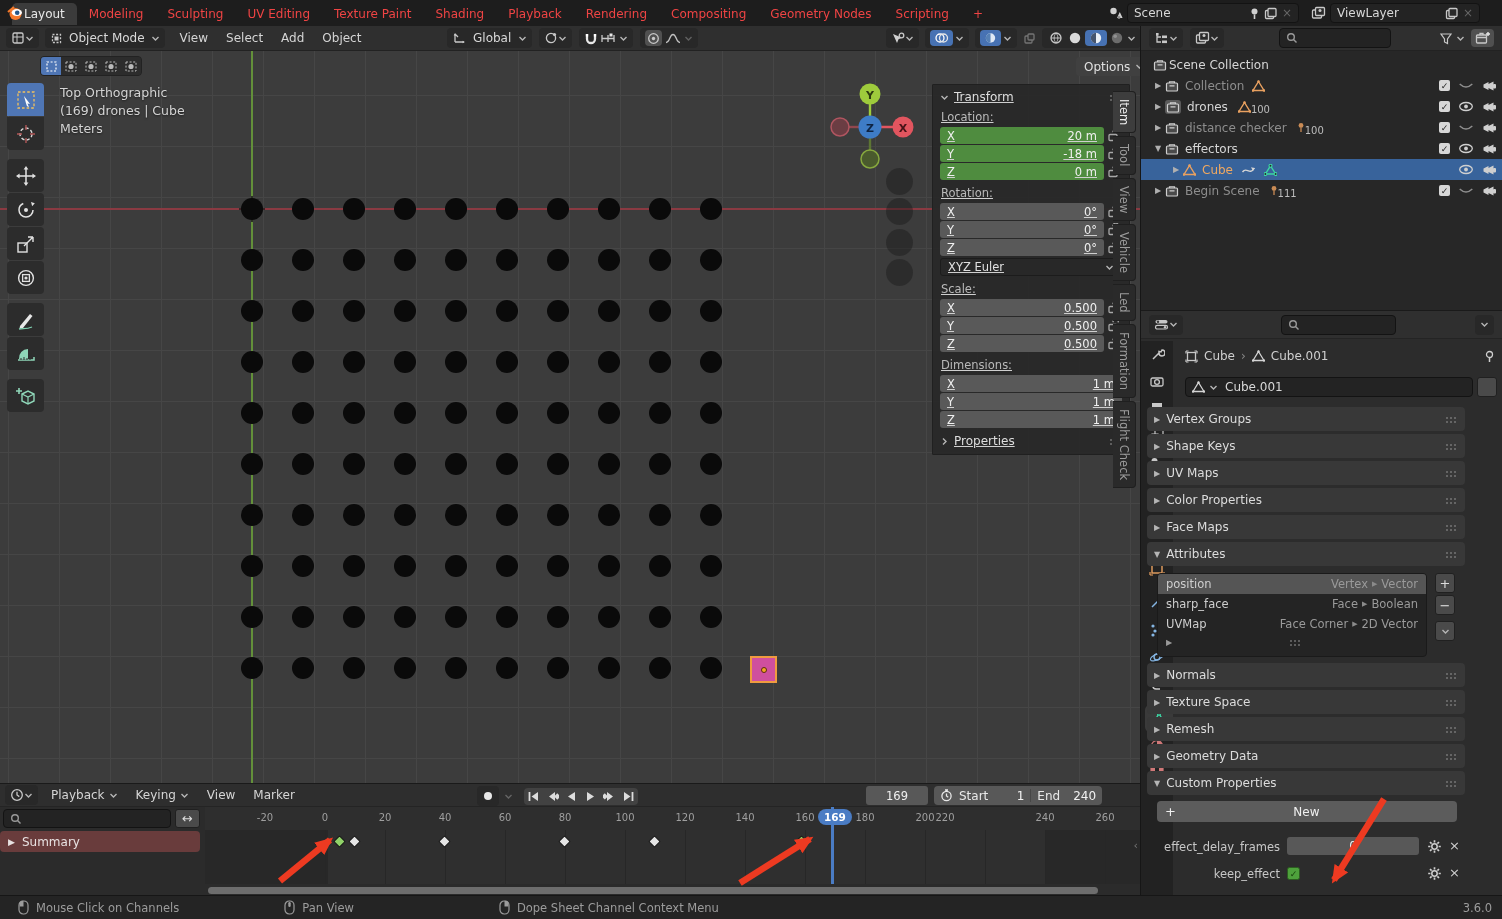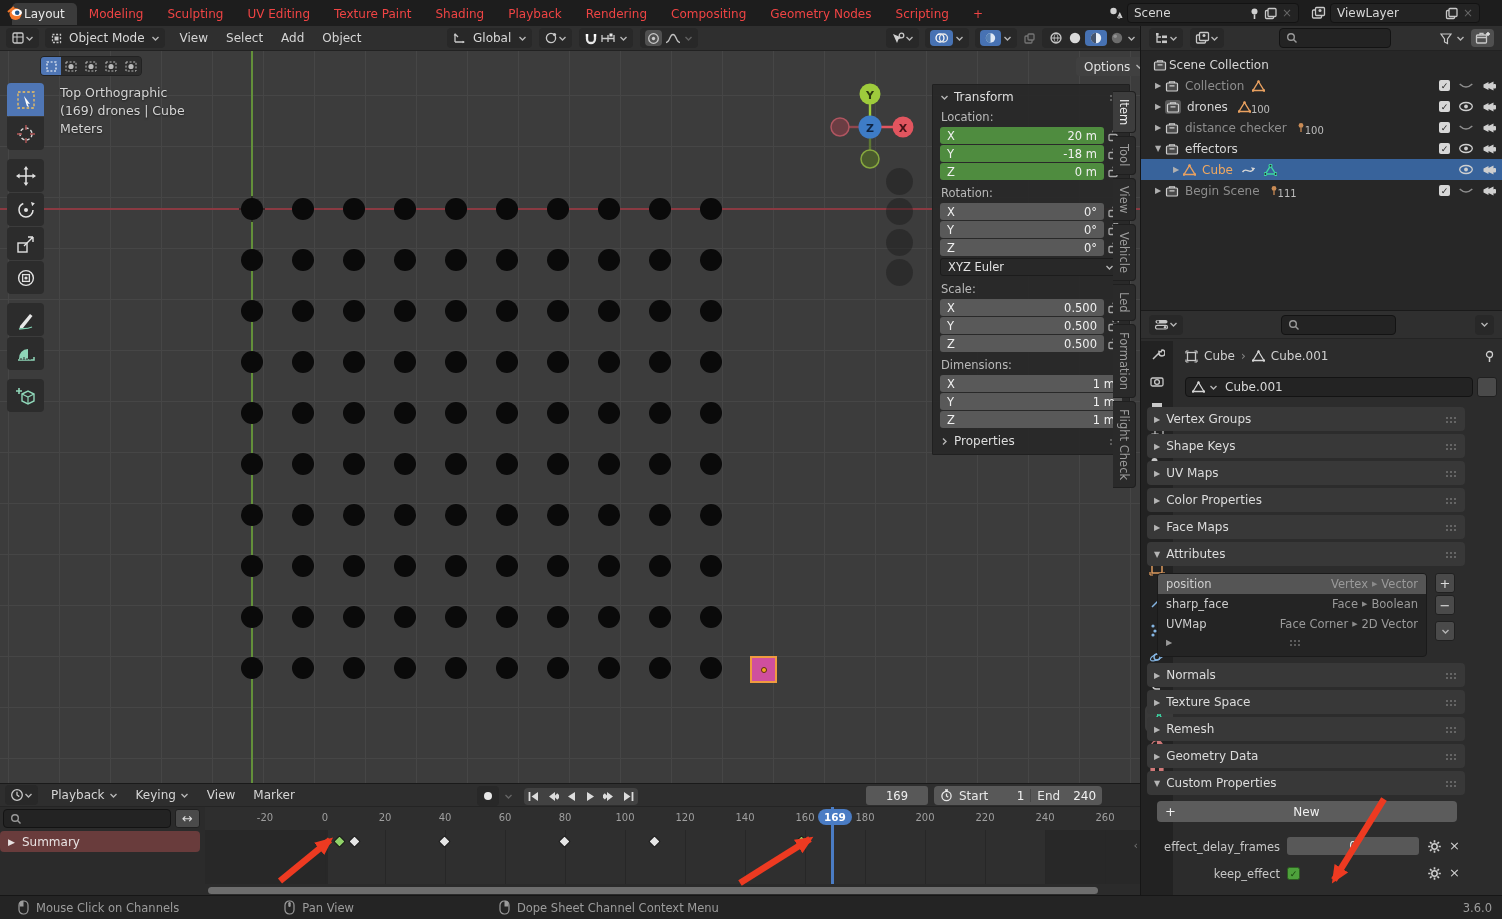--- a/index.html
+++ b/index.html
@@ -34,21 +34,21 @@
   .dot { position:absolute; width:22px; height:22px; border-radius:50%; background:#0a0a0a; }
   #axis-x { left:0; top:157px; width:1140px; height:2px; background:#8a3a42; }
   #axis-y { left:251px; top:0; width:2px; height:732px; background:#63903a; }
   .vp-info { color:#d4d4d4; font-size:12.5px; line-height:18px; text-shadow:0 1px 2px rgba(0,0,0,.5); }
   .selmode-btn { width:20px; height:18px; background:#2c2c2c; display:flex; align-items:center; justify-content:center; }
   .selmode-btn.active { background:#4f76b5; }
   .options-btn { background:#404040; border-radius:4px; height:19px; padding:0 8px; display:flex; gap:5px; align-items:center; color:#e0e0e0; }
   .navball-btn { width:27px; height:27px; border-radius:50%; background:rgba(25,25,25,.42); display:flex; align-items:center; justify-content:center; }
 
   
-  #npanel { left:932px; top:33px; width:198px; background:rgba(41,41,41,.96); border-radius:1px; padding:5px 7px 3px 7px; border:1px solid #202020; }
+  #npanel { left:932px; top:33px; width:198px; background:rgba(41,41,41,.96); border-radius:1px; padding:5px 7px 3px 7px; border:1px solid #202020;text-decoration:underline; }
   .np-label { color:#b9b9b9; font-size:11.5px; margin:6px 0 3px 1px; }
   .np-row { display:flex; align-items:center; margin-bottom:1px; }
   .np-field { flex:1; height:17px; background:#595959; border-radius:3px; display:flex; align-items:center; padding:0 7px; color:#f0f0f0; font-size:11.5px; }
   .np-field.green { background:#4f8c3f; }
   .np-field .axis { width:20px; }
   .np-field .val { flex:1; text-align:right; }
   .np-lock { width:18px; display:flex; justify-content:center; }
   .np-drop { height:18px; background:#282828; border:1px solid #1c1c1c; border-radius:3px; display:flex; align-items:center; padding:0 7px; color:#e0e0e0; font-size:11.5px; margin:2px 0; }
   .panel-head { display:flex; align-items:center; gap:5px; color:#dedede; font-size:12px; }
   .grip { width:13px; height:7px; background-image:radial-gradient(circle,#8a8a8a 0.9px,transparent 1px); background-size:4px 4px; opacity:.55; }
@@ -1470,21 +1470,21 @@
         <span class="ruler-num" style="left: 180px;">20</span>
         <span class="ruler-num" style="left: 240px;">40</span>
         <span class="ruler-num" style="left: 300px;">60</span>
         <span class="ruler-num" style="left: 360px;">80</span>
         <span class="ruler-num" style="left: 420px;">100</span>
         <span class="ruler-num" style="left: 480px;">120</span>
         <span class="ruler-num" style="left: 540px;">140</span>
         <span class="ruler-num" style="left: 600px;">160</span>
         <span class="ruler-num" style="left: 660px;">180</span>
         <span class="ruler-num" style="left: 720px;">200</span>
-        <span class="ruler-num" style="left: 780px;">220</span>
+        <span class="ruler-num" style="left: 740px;">220</span>
         <span class="ruler-num" style="left: 840px;">240</span>
         <span class="ruler-num" style="left: 900px;">260</span>
       </div>
     <div id="tl-keys">
         <div class="dope-dark" style="left: 0px; width: 123px;"></div>
         <div class="dope-dark" style="left: 840px; width: 95px;"></div>
         <div class="dope-line" style="left: 120px;"></div>
         <div class="dope-line" style="left: 180px;"></div>
         <div class="dope-line" style="left: 240px;"></div>
         <div class="dope-line" style="left: 300px;"></div>

